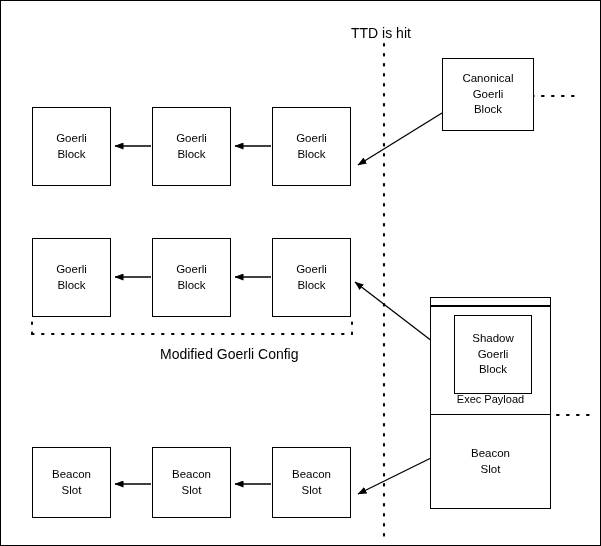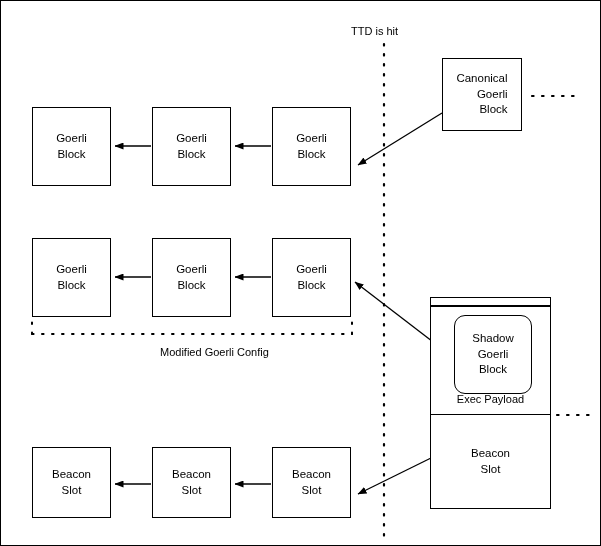--- a/index.html
+++ b/index.html
@@ -35,21 +35,21 @@
     align-items: center;
     justify-content: center;
     text-align: center;
     font-size: 11.5px;
     line-height: 1.35;
     color: #000000;
     white-space: pre-line;
   }
   .plain-label {
     position: absolute;
-    font-size: 11px;
+    font-size: 14px;
     line-height: 1.35;
     color: #000000;
     white-space: nowrap;
   }
   .section-strip {
     position: absolute;
     box-sizing: border-box;
     border: 1px solid #000000;
     background: #ffffff;
   }
@@ -124,32 +124,32 @@
 
   <div class="plain-label" style="left:127px; top:344px;padding-left:32px;">Modified Goerli Config</div>
 
   <div class="node" style="left:31px; top:446px; width:79px; height:71px;">Beacon
 Slot</div>
   <div class="node" style="left:151px; top:446px; width:79px; height:71px;">Beacon
 Slot</div>
   <div class="node" style="left:271px; top:446px; width:79px; height:71px;">Beacon
 Slot</div>
 
-  <div class="node" style="left:441px; top:57px; width:80px; height:73px;text-align:right;">Canonical
+  <div class="node" style="left:441px; top:57px; width:92px; height:73px;">Canonical
 Goerli
 Block</div>
 
   <div class="container-box" style="left:429px; top:296px; width:121px; height:212px;"></div>
 
   <div class="section-strip" style="left:429px; top:296px; width:121px; height:9px;"></div>
 
   <div class="section-strip" style="left:429px; top:305px; width:121px; height:109px;">
     <div class="inner-label" style="top:86px;">Exec Payload</div>
   </div>
 
-  <div class="node" style="left:453px; top:314px; width:78px; height:79px;border-radius:11px;">Shadow
+  <div class="node" style="left:453px; top:314px; width:78px; height:79px;">Shadow
 Goerli
 Block</div>
 
   <div class="node" style="left:429px; top:414px; width:121px; height:94px; border-top:none;">Beacon
 Slot</div>
 
 </div>
 
 </body></html>

